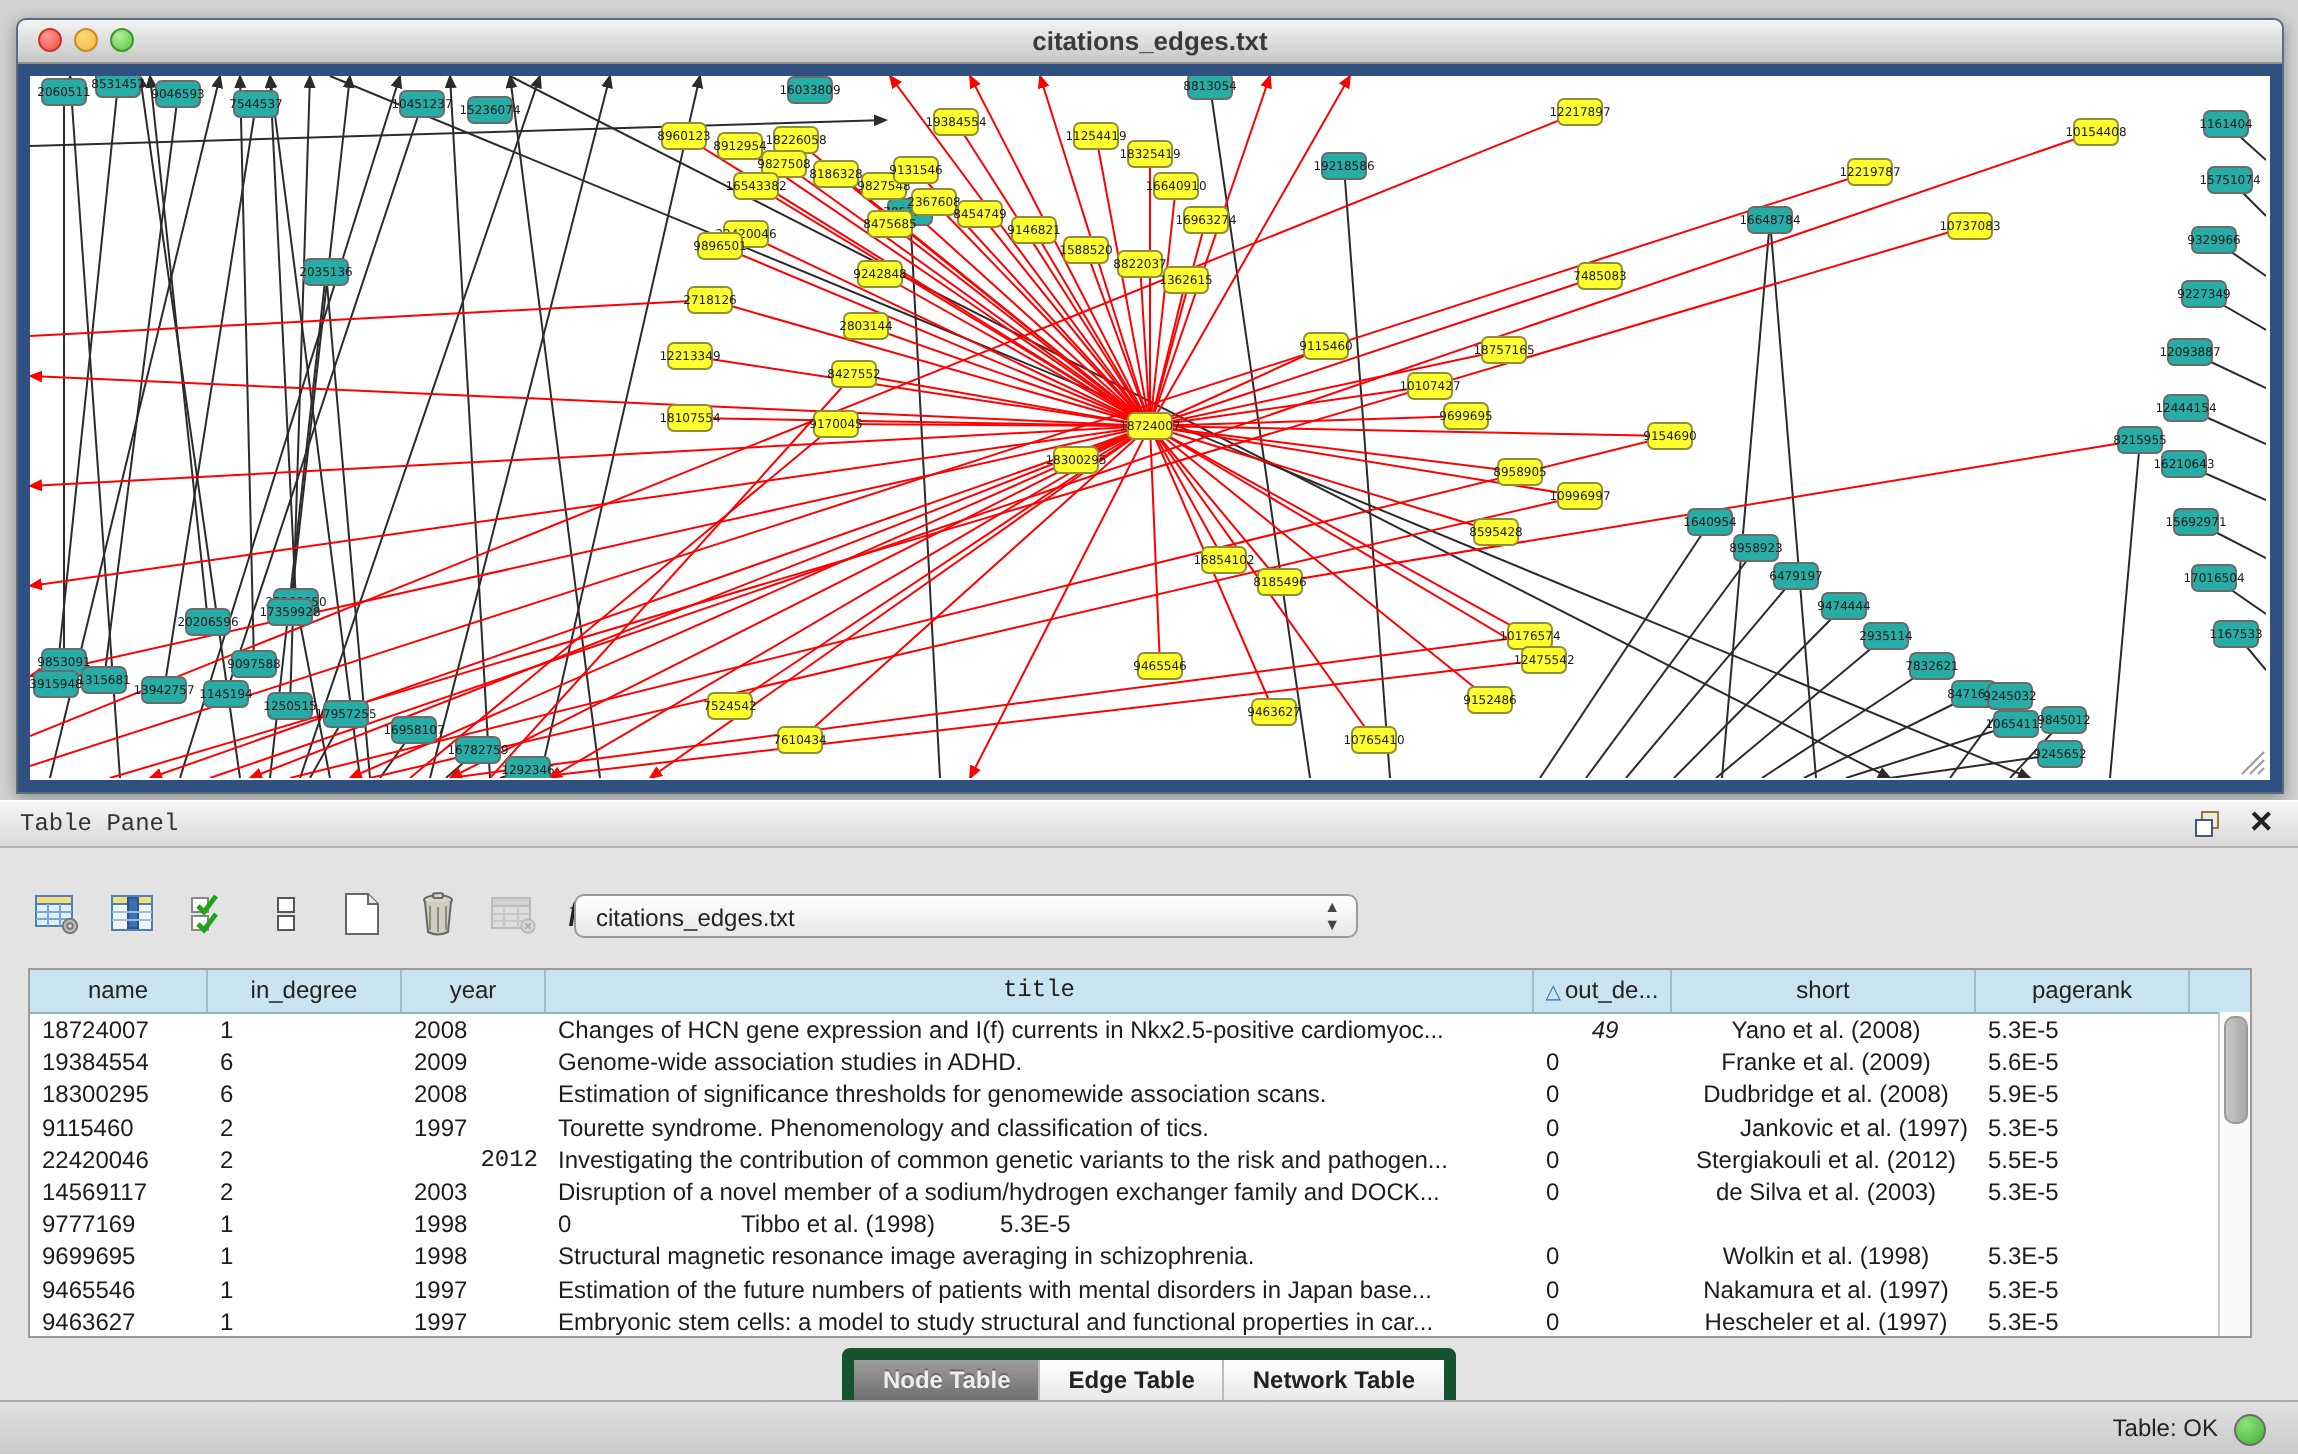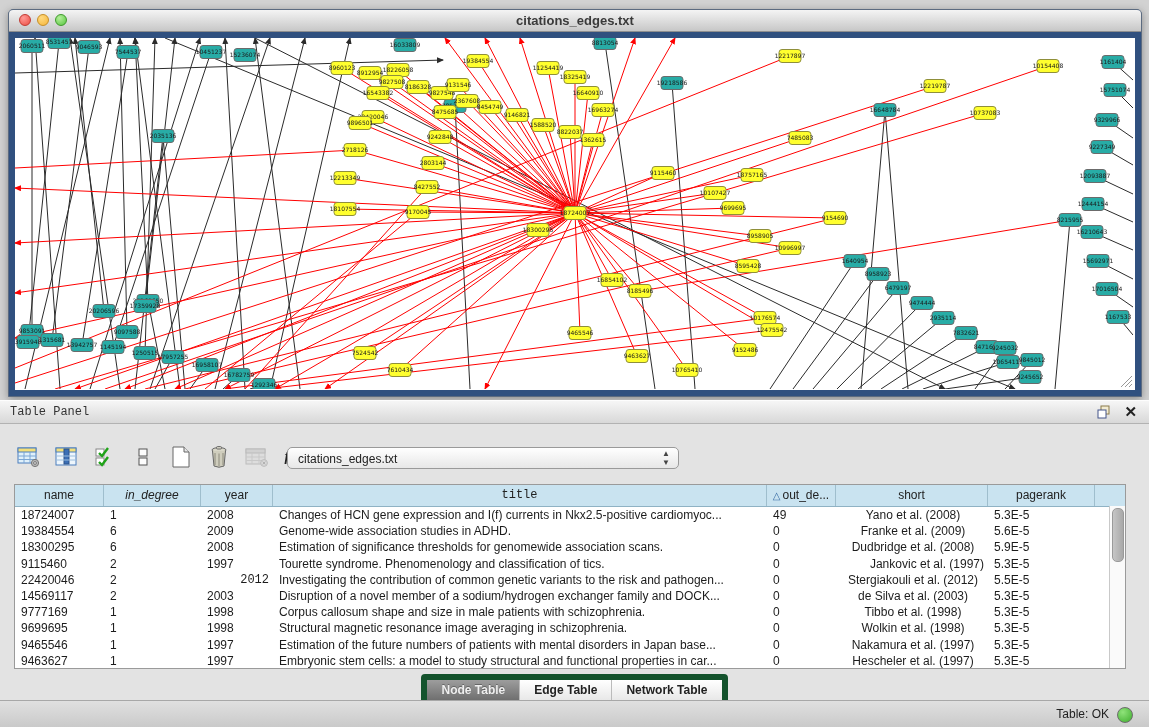--- a/index.html
+++ b/index.html
@@ -695,34 +695,34 @@
     </div>
 
     <div class="combo">
       <span>citations_edges.txt</span>
       <div class="combo-arrows">▲<br>▼</div>
     </div>
 
     <div class="data-table">
       <div class="thead" id="thead">
           <div class="th" style="width: 89px;">name</div>
-          <div class="th" style="width: 97px; font-style: italic;">in_degree</div>
+          <div class="th" style="width: 97px;">in_degree</div>
           <div class="th" style="width: 72px;">year</div>
           <div class="th" style="width: 494px; font-family: Liberation Mono, monospace;">title</div>
           <div class="th" style="width: 69px;"><span class="sort-tri">△</span>out_de...</div>
           <div class="th" style="width: 152px;">short</div>
           <div class="th" style="width: 107px;">pagerank</div>
         </div>
       <div id="tbody">
           <div class="trow">
             <div class="td" style="width: 89px; text-align: left;">18724007</div>
             <div class="td" style="width: 97px; text-align: left;">1</div>
             <div class="td" style="width: 72px; text-align: left;">2008</div>
             <div class="td" style="width: 494px; text-align: left;">Changes of HCN gene expression and I(f) currents in Nkx2.5-positive cardiomyoc...</div>
-            <div class="td" style="width: 69px; text-align: left;">49</div>
+            <div class="td" style="width: 69px; text-align: center; font-style: italic;">49</div>
             <div class="td" style="width: 152px; text-align: center;">Yano et al. (2008)</div>
             <div class="td" style="width: 107px; text-align: left;">5.3E-5</div>
           </div>
           <div class="trow">
             <div class="td" style="width: 89px; text-align: left;">19384554</div>
             <div class="td" style="width: 97px; text-align: left;">6</div>
             <div class="td" style="width: 72px; text-align: left;">2009</div>
             <div class="td" style="width: 494px; text-align: left;">Genome-wide association studies in ADHD.</div>
             <div class="td" style="width: 69px; text-align: left;">0</div>
             <div class="td" style="width: 152px; text-align: center;">Franke et al. (2009)</div>
@@ -761,21 +761,20 @@
             <div class="td" style="width: 72px; text-align: left;">2003</div>
             <div class="td" style="width: 494px; text-align: left;">Disruption of a novel member of a sodium/hydrogen exchanger family and DOCK...</div>
             <div class="td" style="width: 69px; text-align: left;">0</div>
             <div class="td" style="width: 152px; text-align: center;">de Silva et al. (2003)</div>
             <div class="td" style="width: 107px; text-align: left;">5.3E-5</div>
           </div>
           <div class="trow">
             <div class="td" style="width: 89px; text-align: left;">9777169</div>
             <div class="td" style="width: 97px; text-align: left;">1</div>
             <div class="td" style="width: 72px; text-align: left;">1998</div>
-            <div class="td" style="width: 494px; text-align: left;">Corpus callosum shape and size in male patients with schizophrenia.</div>
             <div class="td" style="width: 69px; text-align: left;">0</div>
             <div class="td" style="width: 152px; text-align: center;">Tibbo et al. (1998)</div>
             <div class="td" style="width: 107px; text-align: left;">5.3E-5</div>
           </div>
           <div class="trow">
             <div class="td" style="width: 89px; text-align: left;">9699695</div>
             <div class="td" style="width: 97px; text-align: left;">1</div>
             <div class="td" style="width: 72px; text-align: left;">1998</div>
             <div class="td" style="width: 494px; text-align: left;">Structural magnetic resonance image averaging in schizophrenia.</div>
             <div class="td" style="width: 69px; text-align: left;">0</div>

